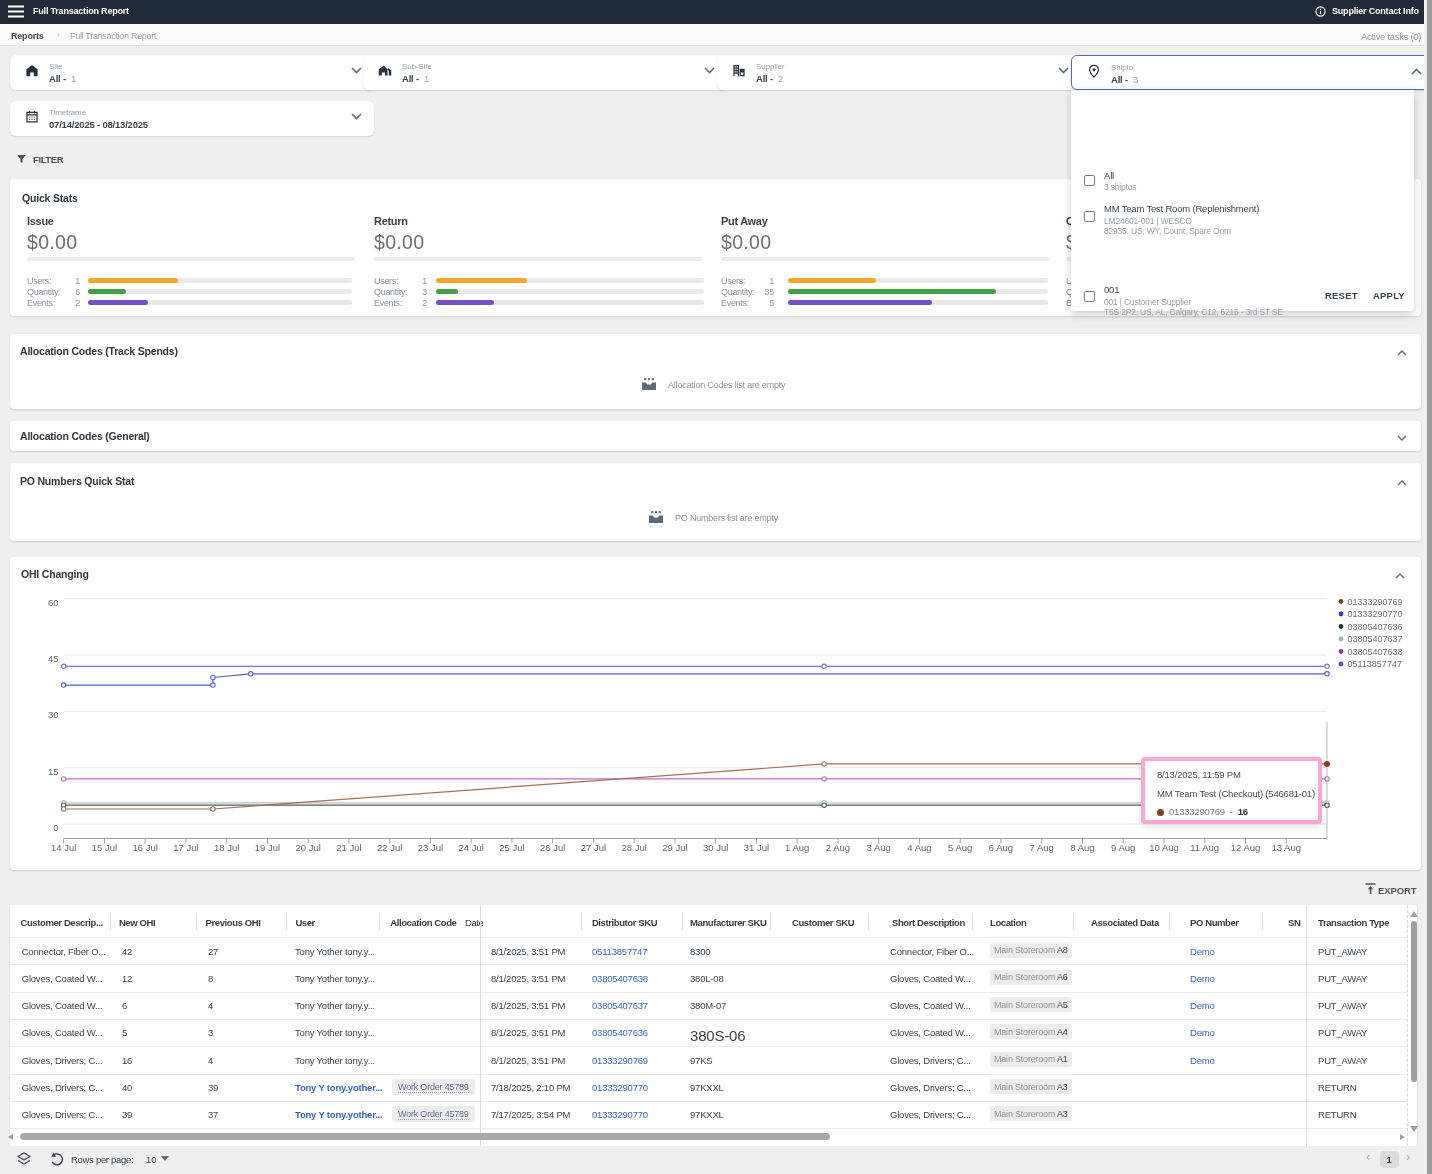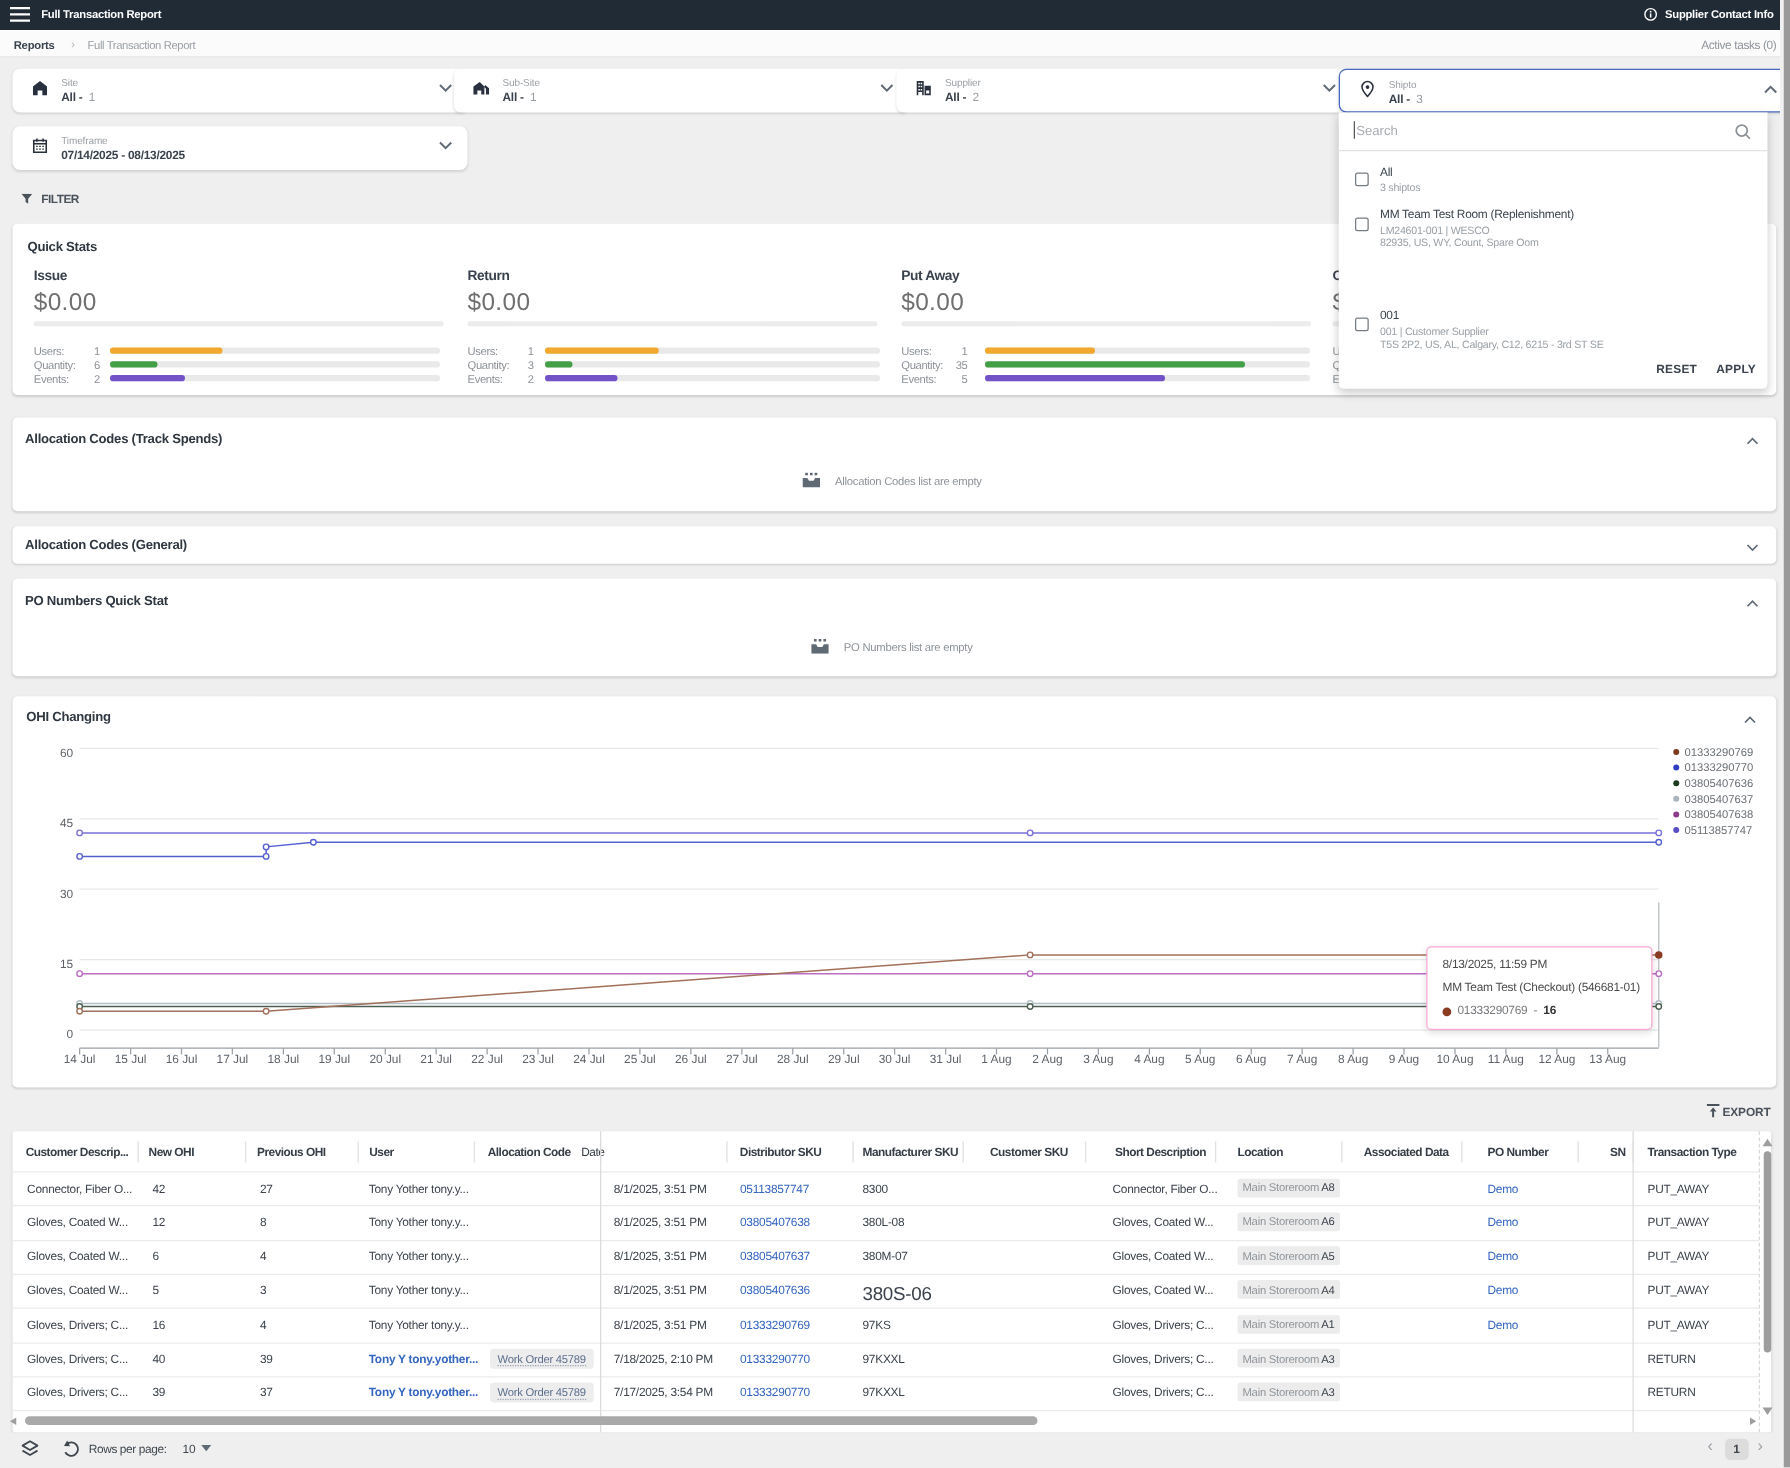--- a/index.html
+++ b/index.html
@@ -32,21 +32,21 @@
 
 .qslab { font-size:11px; font-weight:bold; color:#39424c; letter-spacing:-0.3px; }
 .statrow { position:absolute; height:12px; font-size:9px; color:#8d9298; letter-spacing:-0.3px; }
 .bar { position:absolute; height:5px; border-radius:3px; background:#e9e9e9; }
 .bar i { position:absolute; left:0; top:0; height:5px; border-radius:3px; display:block; }
 
 
 .dd { position:absolute; left:1071px; top:90px; width:343px; height:221px; background:#fff; border-radius:0 0 4px 4px; box-shadow:0 3px 8px rgba(0,0,0,0.2); z-index:30; }
 .dd .search { position:absolute; left:0; top:0; width:343px; height:31px; border-bottom:1px solid #e3e3e3; }
 .dd .search .ph { position:absolute; left:14px; top:9px; font-size:10.5px; color:#a7adb3; }
-.itm { position:absolute; left:0; width:307px; }
+.itm { position:absolute; left:0; width:307px;margin-top:37px; }
 .itm .t1 { position:absolute; left:33px; font-size:9.5px; color:#3a434d; letter-spacing:-0.2px; }
 .itm .t2 { position:absolute; left:33px; font-size:8.5px; color:#9aa0a6; letter-spacing:-0.2px; }
 .cb { position:absolute; left:13px; width:11px; height:11px; border:1.5px solid #767c82; border-radius:2px; background:#fff; }
 .cb.on { background:#212b36; border-color:#212b36; }
 .ddbtn { position:absolute; font-size:9.5px; font-weight:bold; color:#3a434d; letter-spacing:0.2px; }
 
 
 .emptyrow { position:absolute; font-size:9px; color:#8d9298; letter-spacing:-0.2px; }
 
 
@@ -202,28 +202,20 @@
 
   <div class="qslab" style="position:absolute;left:1056px;top:36px">Count</div>
   <div style="position:absolute;left:1056px;top:52px;font-size:19.5px;color:#6f6f6f;letter-spacing:0.3px">$0.00</div>
   <div style="position:absolute;left:1056px;top:78px;width:328px;height:4px;border-radius:2px;background:#ececec"></div>
   <div class="statrow" style="left:1056px;top:97px">Users:</div>
   <div class="statrow" style="left:1056px;top:108px">Quantity:</div>
   <div class="statrow" style="left:1056px;top:119px">Events:</div>
 </div>
 
 <div class="dd">
-  <div class="search">
-    <div style="position:absolute;left:12px;top:7px;width:1px;height:14px;background:#555"></div>
-    <div class="ph">Search</div>
-    <svg style="position:absolute;right:13px;top:9px" width="13" height="13" viewBox="0 0 13 13">
-        <circle cx="5.4" cy="5.4" r="4.4" fill="none" stroke="#8a9096" stroke-width="1.4"></circle>
-        <path d="M8.8 8.8 12 12" stroke="#8a9096" stroke-width="1.4"></path>
-      </svg>
-  </div>
   <div class="itm" style="top:39px;height:32px">
     <div class="cb" style="top:9px"></div>
     <div class="t1" style="top:4px">All</div>
     <div class="t2" style="top:16px">3 shiptos</div>
   </div>
   <div class="itm" style="top:71px;height:39px">
     <div class="cb" style="top:13px"></div>
     <div class="t1" style="top:4.5px">MM Team Test Room (Replenishment)</div>
     <div class="t2" style="top:18px">LM24601-001 | WESCO</div>
     <div class="t2" style="top:28px">82935, US, WY, Count, Spare Oom</div>
@@ -383,21 +375,21 @@
   <text x="1337.5" y="60.0" font-size="9" fill="#6b7075">01333290770</text>
   <circle cx="1331" cy="69.5" r="2.4" fill="#1c3b1c"></circle>
   <text x="1337.5" y="72.5" font-size="9" fill="#6b7075">03805407636</text>
   <circle cx="1331" cy="82.0" r="2.4" fill="#a9b5bb"></circle>
   <text x="1337.5" y="85.0" font-size="9" fill="#6b7075">03805407637</text>
   <circle cx="1331" cy="94.5" r="2.4" fill="#8c3a8c"></circle>
   <text x="1337.5" y="97.5" font-size="9" fill="#6b7075">03805407638</text>
   <circle cx="1331" cy="107.0" r="2.4" fill="#5a4fc4"></circle>
   <text x="1337.5" y="110.0" font-size="9" fill="#6b7075">05113857747</text>
   </svg>
-  <div class="abs" style="left:1131px;top:200px;width:181px;height:67px;background:#fff;border:1px solid #f9a8d4;border-radius:4px;box-shadow:0 2px 6px rgba(0,0,0,0.12);z-index:5">
+  <div class="abs" style="left:1131px;top:200px;width:181px;height:67px;background:#fff;border:4px solid #f9a8d4;border-radius:4px;box-shadow:0 2px 6px rgba(0,0,0,0.12);z-index:5">
     <div class="abs" style="left:12px;top:8px;font-size:9.5px;color:#4c4c4c;letter-spacing:-0.2px;white-space:nowrap">8/13/2025, 11:59 PM</div>
     <div class="abs" style="left:12px;top:27px;font-size:9.5px;color:#4c4c4c;letter-spacing:-0.2px;white-space:nowrap">MM Team Test (Checkout) (546681-01)</div>
     <div class="abs" style="left:12px;top:48px;width:7px;height:7px;border-radius:50%;background:#8a3b22"></div>
     <div class="abs" style="left:24px;top:45px;font-size:9.5px;color:#77797c;letter-spacing:-0.2px;white-space:nowrap">01333290769&nbsp;&nbsp;-&nbsp;&nbsp;<b style="color:#333">16</b></div>
   </div>
   <svg class="chev" style="right:16px;top:14px" viewBox="0 0 10 6">
       <path d="M1 5l4-4 4 4" fill="none" stroke="#5f6a75" stroke-width="1.4"></path>
     </svg>
 </div>
 

